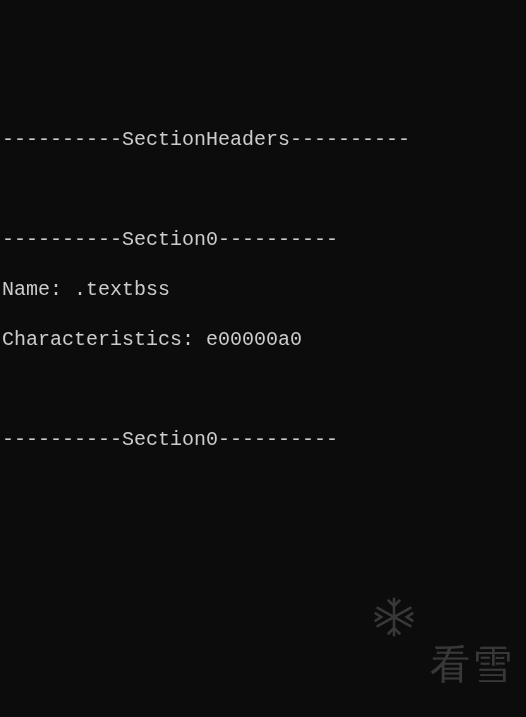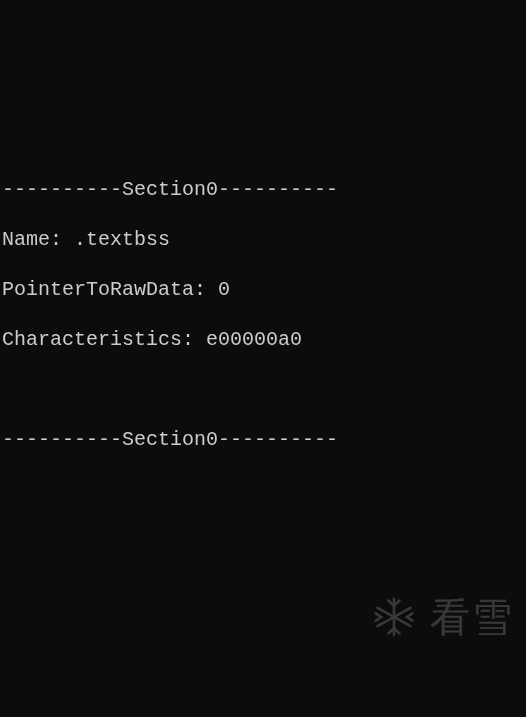--- a/index.html
+++ b/index.html
@@ -16,44 +16,44 @@
       white-space: pre;
     }
     .term {
       padding: 2px 2px;
     }
     .watermark {
       position: absolute;
       right: 12px;
       bottom: 28px;
       display: flex;
-      align-items: center;
+      align-items: flex-end;
       gap: 10px;
       opacity: 0.18;
       pointer-events: none;
     }
     .watermark .txt {
       font-family: sans-serif;
       font-size: 40px;
       color: #ffffff;
       letter-spacing: 2px;
       font-weight: 400;
     }
     .watermark svg { display: block; }
   </style>
 </head>
 <body>
 
 
 
 <div class="term">
+<div>----------SectionHeaders----------</div>
 <div> </div>
 <div>----------Section0----------</div>
 <div>Name: .textbss</div>
-<div>PointerToRawData: 0</div>
 <div>Characteristics: e00000a0</div>
 <div> </div>
 <div>----------Section0----------</div>
 <div> </div>
 
 
 
 
 
 

